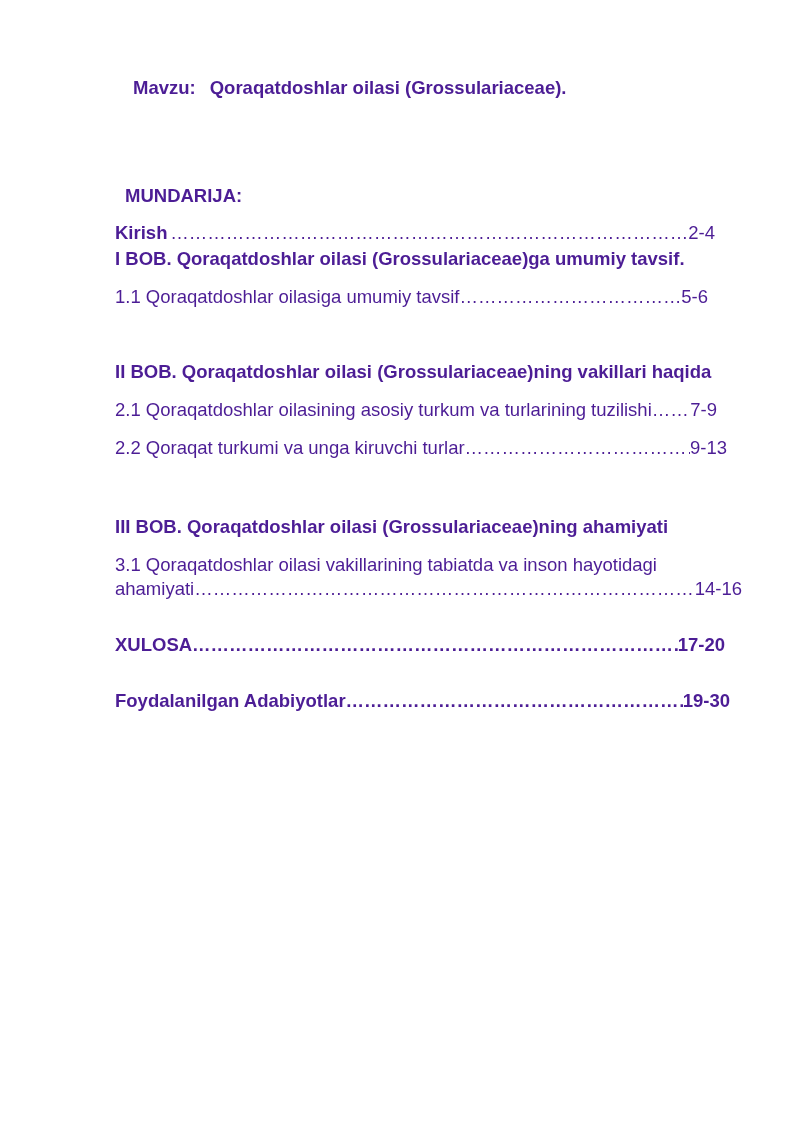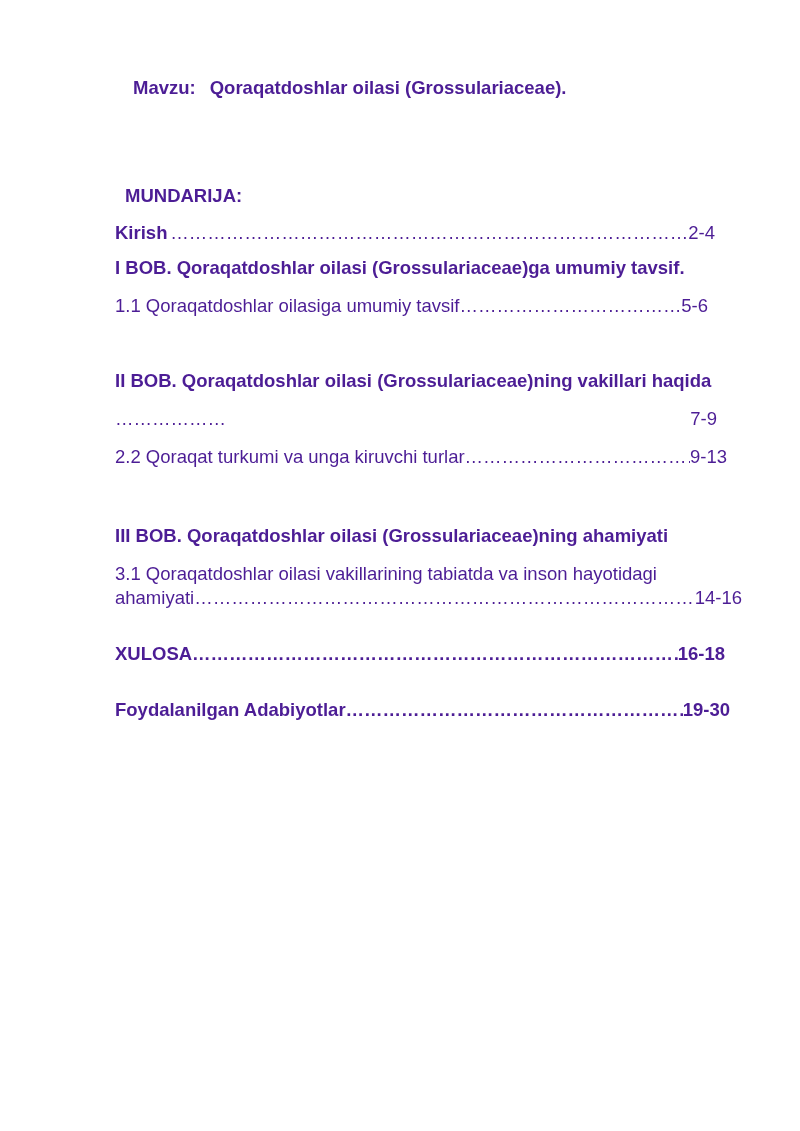--- a/index.html
+++ b/index.html
@@ -45,21 +45,21 @@
     white-space: nowrap;
   }
   .row .pages { flex: 0 0 auto; }
   .bold { font-weight: bold; }
   .heading-line {
     font-weight: bold;
     white-space: nowrap;
   }
   
   .r-kirish   { margin-top: 13px; padding-right: 28px; text-align: right; }
-  .h-bob1     { margin-top: 11px; }
+  .h-bob1     { margin-top: 2px; }
   .r-item11   { margin-top: 14px; padding-right: 35px; }
   .h-bob2     { margin-top: 51px; }
   .r-item21   { margin-top: 14px; padding-right: 26px; }
   .r-item22   { margin-top: 14px; padding-right: 16px; }
   .h-bob3     { margin-top: 55px; }
   .p-item31   { margin-top: 14px; }
   .p-item31 .row { padding-right: 1px; }
   .r-xulosa   { margin-top: 32px; padding-right: 18px; }
   .r-adabiyot { margin-top: 32px; padding-right: 13px; }
   .footer {
@@ -94,20 +94,21 @@
 
     <div class="row r-item11">
       <span>1.1 Qoraqatdoshlar oilasiga umumiy tavsif</span>
         <span class="dots">………………………………………..</span>
         <span class="pages">5-6</span>
     </div>
 
     <div class="heading-line h-bob2">II BOB. Qoraqatdoshlar oilasi (Grossulariaceae)ning vakillari haqida</div>
 
     <div class="row r-item21">
+      <span>2.1 Qoraqatdoshlar oilasining asosiy turkum va turlarining tuzilishi</span>
         <span class="dots">………………</span>
         <span class="pages">7-9</span>
     </div>
 
     <div class="row r-item22">
       <span>2.2 Qoraqat turkumi va unga kiruvchi turlar</span>
         <span class="dots">……………………………………….</span>
         <span class="pages">9-13</span>
     </div>
 
@@ -118,21 +119,21 @@
       <div class="row">
         <span>ahamiyati</span>
           <span class="dots">…………………………………………………………………………</span>
           <span class="pages">14-16</span>
       </div>
     </div>
 
     <div class="row bold r-xulosa">
       <span>XULOSA</span>
         <span class="dots">………………………………………………………………………</span>
-        <span class="pages">16-18</span>
+        <span class="pages">17-20</span>
     </div>
 
     <div class="row bold r-adabiyot">
       <span>Foydalanilgan Adabiyotlar</span>
         <span class="dots">…………………………………………………</span>
         <span class="pages">19-30</span>
     </div>
 
   </div>
 

